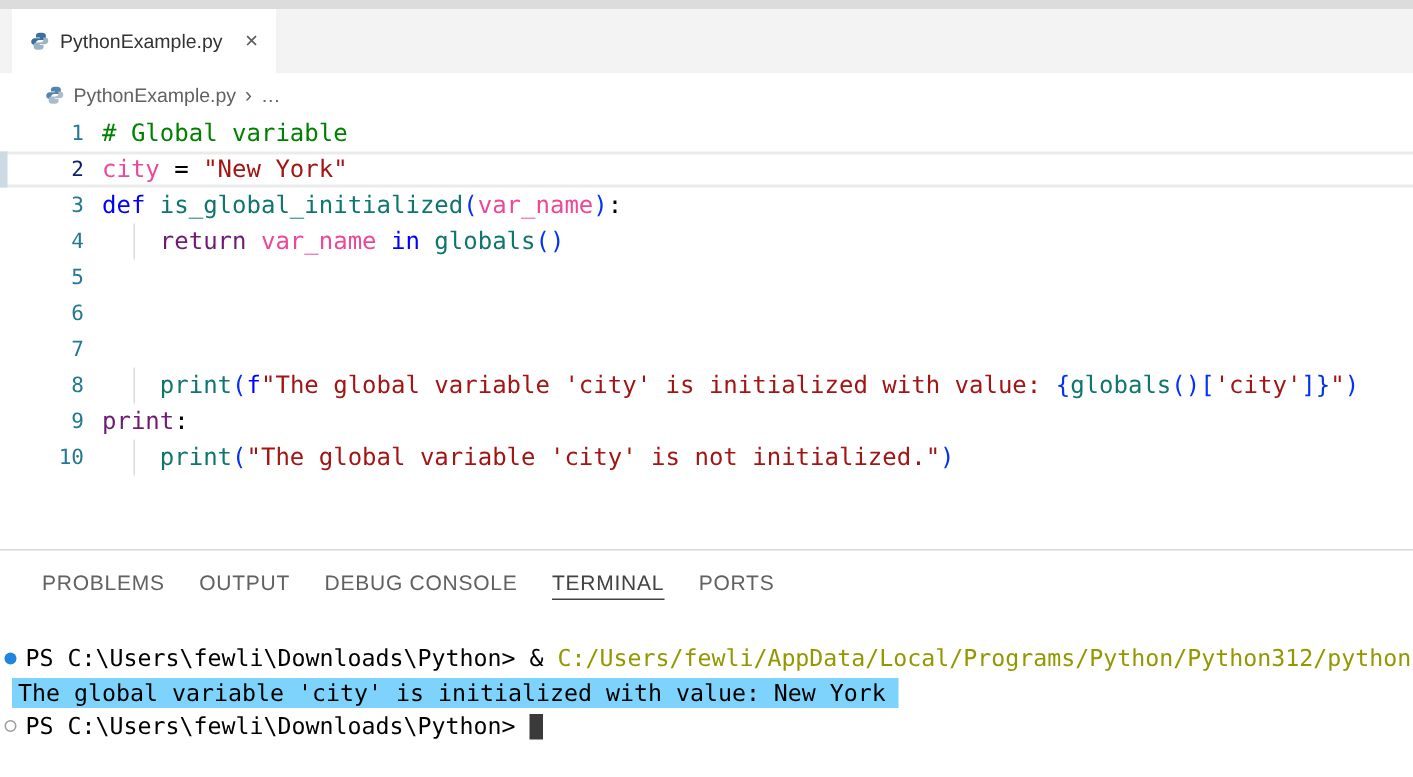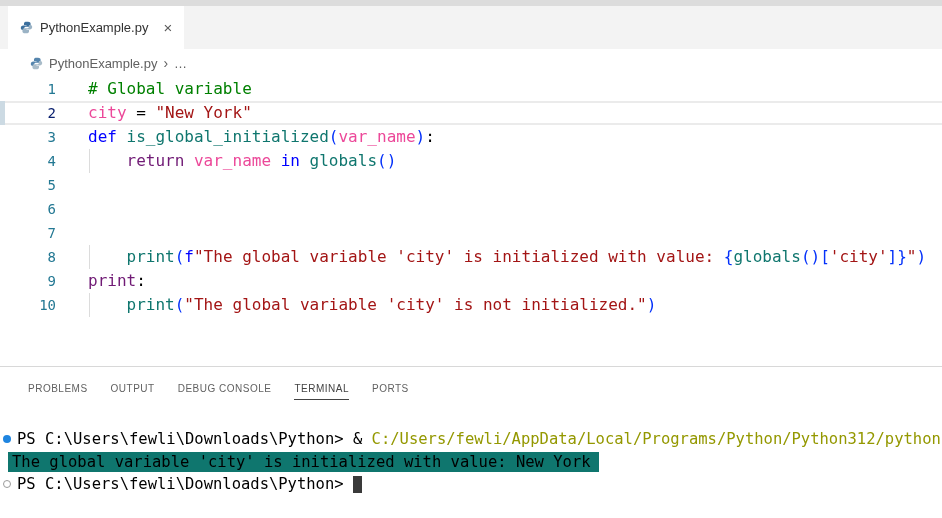--- a/index.html
+++ b/index.html
@@ -15,49 +15,49 @@
   .tab-label{font-size:13px;color:#333}
   .tab-close{font-size:15px;color:#5a5a5a;margin-left:8px;line-height:1;cursor:pointer}
   .pyicon{width:13px;height:13px;flex:none}
   
   .breadcrumbs{height:28px;display:flex;align-items:center;padding-left:30px;gap:6px;font-size:13px;color:#616161;background:#fff}
   .crumb-sep{font-size:14px;color:#616161}
   
   .editor{position:relative;padding-bottom:49px;background:#fff}
   .code-line{height:24px;display:flex;align-items:center;position:relative}
   .gutter{width:56px;text-align:right;font-family:"DejaVu Sans Mono",monospace;font-size:14px;color:#237893;flex:none;cursor:pointer}
-  .code{margin-left:32px;font-family:"DejaVu Sans Mono",monospace;font-size:16px;line-height:24px;white-space:pre;color:#000}
+  .code{margin-left:12px;font-family:"DejaVu Sans Mono",monospace;font-size:16px;line-height:24px;white-space:pre;color:#000}
   .code-line.active{border-top:2px solid #ebebeb;border-bottom:2px solid #ebebeb;box-sizing:border-box;height:24px}
   .code-line.active .gutter{color:#0b216f}
   .active-marker{position:absolute;left:0;top:-2px;bottom:-2px;width:5px;background:#ccdae3}
   .indent-guide{position:absolute;left:89px;top:0;bottom:0;width:1px;background:#dcdcdc}
   
   .c-plain{color:#000}
   .c-comment{color:#008000}
   .c-keyword{color:#0000ff}
   .c-control{color:#701a75}
   .c-string{color:#a31515}
   .c-func{color:#0f766e}
   .c-var{color:#ec4899}
   .c-bracket{color:#0431fa}
   
   .panel{border-top:1px solid #d8d8d8;background:#fff}
   .panel-tabs{height:42px;display:flex;align-items:stretch;padding-left:28px}
-  .ptab{font-size:10px;letter-spacing:.5px;color:#616161;margin-right:23px;display:flex;align-items:center;position:relative;cursor:pointer}
+  .ptab{font-size:14px;letter-spacing:.5px;color:#616161;margin-right:23px;display:flex;align-items:center;position:relative;cursor:pointer}
   .ptab.active{color:#424242}
   .ptab.active::after{content:"";position:absolute;left:0;right:0;bottom:9px;height:1px;background:#424242}
   
   .terminal{position:relative;padding-top:19px;font-family:"DejaVu Sans Mono",monospace;font-size:15.5px;color:#222;background:#fff}
   .t-line{height:22.5px;line-height:22.5px;white-space:pre;padding-left:12px;position:relative}
   .t-line.prompt{padding-left:17px}
   .deco{position:absolute;left:3px;top:7px;width:8px;height:8px;border-radius:50%}
   .deco.filled{background:#1f85e0}
   .deco.hollow{border:1px solid #9b9b9b;background:#fff;box-sizing:border-box}
   .c-command{color:#949800}
-  .hl{background:#0f766e;display:inline-block;height:20px;line-height:20px;vertical-align:middle;padding:0 8px 0 4px;margin-left:-4px;color:#1a1a1a}
+  .hl{background:#7dd3fc;display:inline-block;height:20px;line-height:20px;vertical-align:middle;padding:0 8px 0 4px;margin-left:-4px;color:#1a1a1a}
   .cursor{display:inline-block;width:9px;height:17px;background:#3a3a3a;vertical-align:text-bottom}
 </style>
 </head>
 <body>
 
 <div class="top-strip"></div>
 
 <div class="tabbar">
   <div class="tab">
     <svg class="pyicon" viewBox="0 0 16 16">

